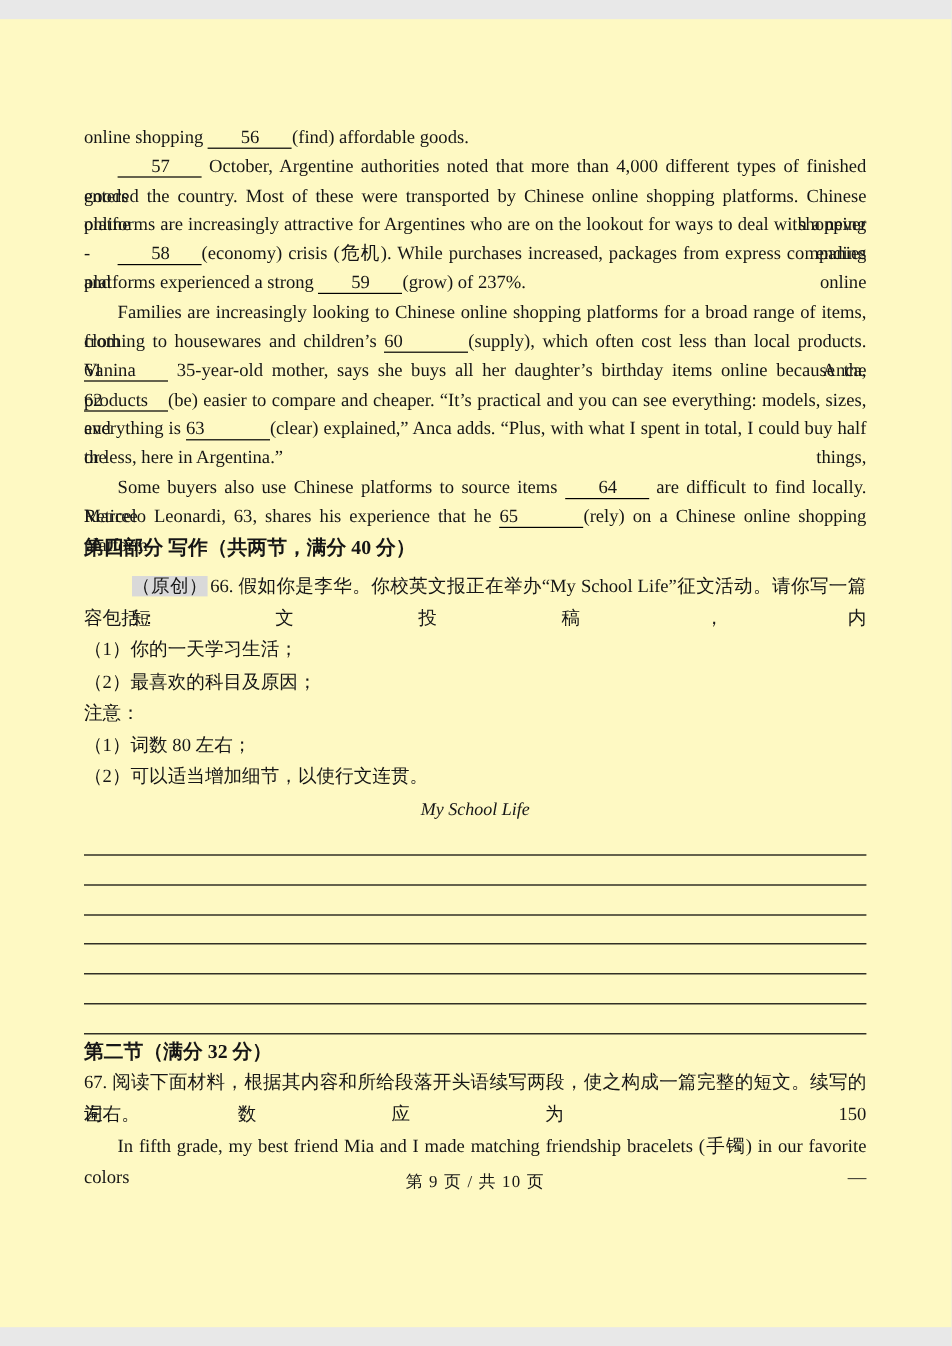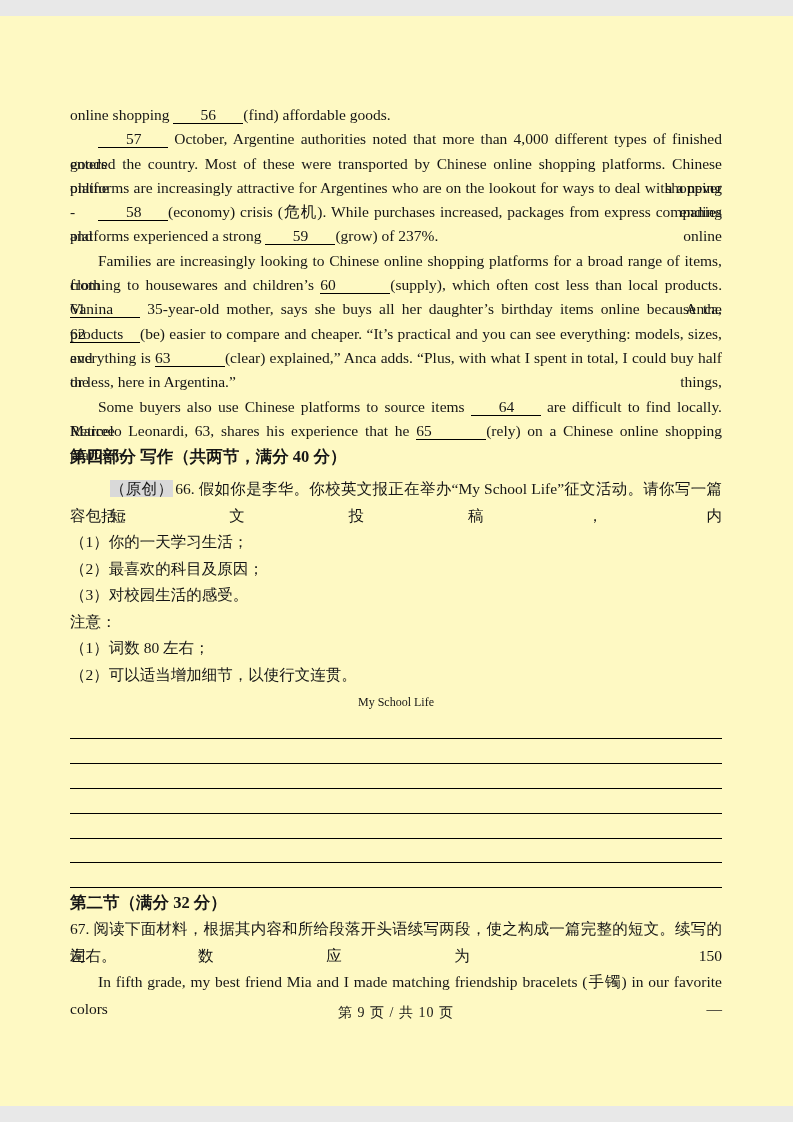--- a/index.html
+++ b/index.html
@@ -26,21 +26,21 @@
     min-width:70px;
     border-bottom:1.5px solid #000;
     text-align:center;
     line-height:17px;
     font-size:15.5px;
     vertical-align:baseline;
   }
   .hl{background:#d9d9d9;margin-right:2px;}
   .mt7{margin-top:7px;padding-left:40px;}
   .center{text-align:center;text-align-last:center;}
-  .title-line{font-size:12px;line-height:26px;height:26px;margin-top:0.5px;}
+  .title-line{font-size:15px;line-height:26px;height:26px;margin-top:0.5px;font-style:italic;}
   .wlines{margin-top:0;}
   .wline{height:23.8px;border-bottom:1.5px solid #000;}
   .footer{
     margin-top:6px;
     text-align:center;text-align-last:center;
     font-size:14px;line-height:21px;
     letter-spacing:1px;
   }
 </style>
 </head>
@@ -64,21 +64,20 @@
       <div class="tline j ind"><span>Some buyers also use Chinese platforms to source items </span><span class="blank">64</span><span> are difficult to find locally. Retiree</span></div>
       <div class="tline j"><span>Marcelo Leonardi, 63, shares his experience that he </span><span class="blank">65</span><span>(rely) on a Chinese online shopping platform</span></div>
     </div>
 
   <div class="h1">第四部分 写作（共两节，满分 40 分）</div>
 
   <div class="cline j mt7"><span class="hl">（原创）</span><span>66. 假如你是李华。你校英文报正在举办“My School Life”征文活动。请你写一篇短文投稿，内</span></div>
   <div class="cline">容包括：</div>
   <div class="cline">（1）你的一天学习生活；</div>
   <div class="cline">（2）最喜欢的科目及原因；</div>
-  <div class="cline">（3）对校园生活的感受。</div>
   <div class="cline">注意：</div>
   <div class="cline">（1）词数 80 左右；</div>
   <div class="cline">（2）可以适当增加细节，以使行文连贯。</div>
 
   <div class="title-line center">My School Life</div>
 
   <div class="wlines">
       <div class="wline"></div>
       <div class="wline"></div>
       <div class="wline"></div>

